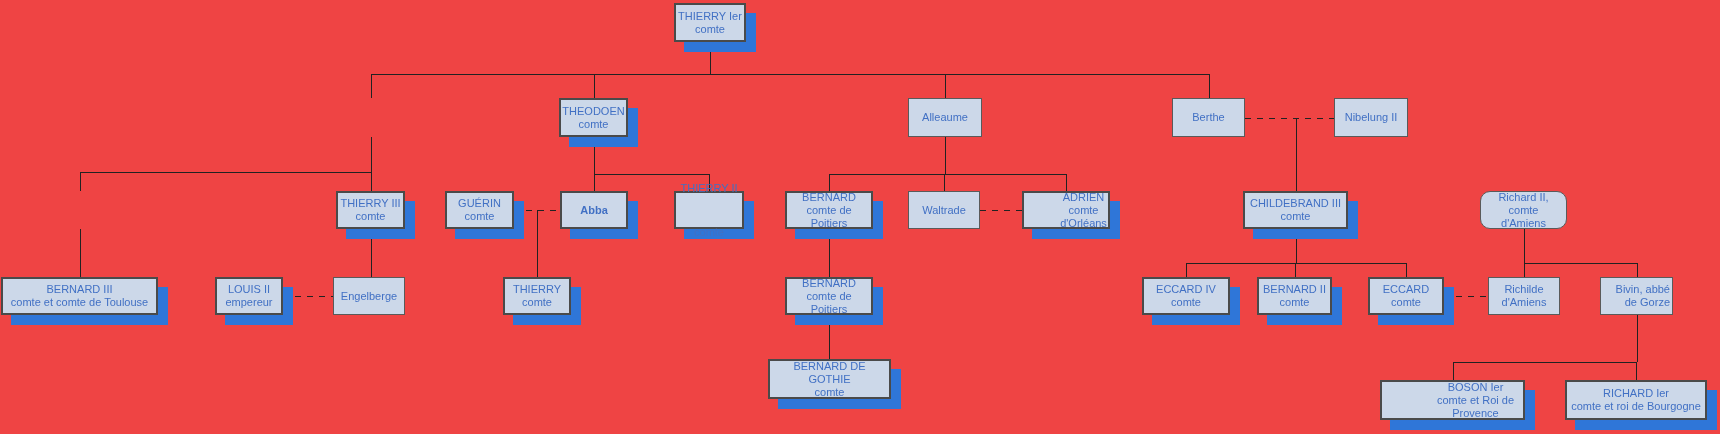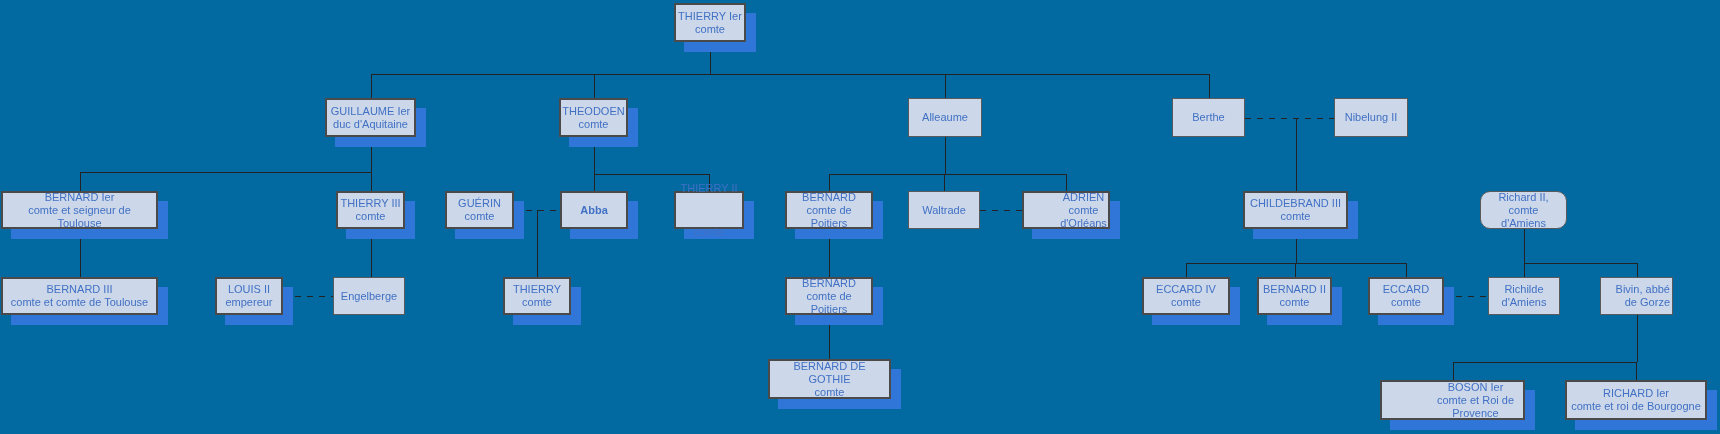--- a/index.html
+++ b/index.html
@@ -18,21 +18,21 @@
   .node.plain{border-width:1px;border-color:var(--boxBorderLight);}
   .edge{position:absolute;background:var(--lineColor);z-index:1;}
   .dash{
     position:absolute;height:1px;z-index:1;
     background:repeating-linear-gradient(90deg,var(--lineColor) 0 6px,transparent 6px 12px);
   }
 </style>
 </head>
 <body>
 
-<div id="canvas" style="background: #0369a1;">
+<div id="canvas" style="background: #ef4444;">
     <div class="edge" style="left: 710px; top: 42px; width: 1px; height: 32px;"></div>
     <div class="edge" style="left: 370.5px; top: 74px; width: 839px; height: 1px;"></div>
     <div class="edge" style="left: 371px; top: 74px; width: 1px; height: 24px;"></div>
     <div class="edge" style="left: 594px; top: 74px; width: 1px; height: 24px;"></div>
     <div class="edge" style="left: 945px; top: 74px; width: 1px; height: 24px;"></div>
     <div class="edge" style="left: 1209px; top: 74px; width: 1px; height: 24px;"></div>
     <div class="edge" style="left: 371px; top: 137px; width: 1px; height: 35px;"></div>
     <div class="edge" style="left: 79.5px; top: 172px; width: 292px; height: 1px;"></div>
     <div class="edge" style="left: 80px; top: 172px; width: 1px; height: 19px;"></div>
     <div class="edge" style="left: 371px; top: 172px; width: 1px; height: 19px;"></div>
@@ -66,40 +66,32 @@
     <div class="edge" style="left: 1296px; top: 118px; width: 1px; height: 73px;"></div>
     <div class="dash" style="left: 514px; top: 210px; width: 46px; height: 1px;"></div>
     <div class="edge" style="left: 537px; top: 210px; width: 1px; height: 67px;"></div>
     <div class="dash" style="left: 980px; top: 210px; width: 42px; height: 1px;"></div>
     <div class="dash" style="left: 283px; top: 296px; width: 50px; height: 1px;"></div>
     <div class="dash" style="left: 1444px; top: 296px; width: 44px; height: 1px;"></div>
     <div class="node with-shadow" style="left: 674px; top: 3px; width: 72px; height: 39px;">
       <span>THIERRY Ier</span>
       <span>comte</span>
     </div>
-    <div class="node with-shadow" style="left: 325px; top: 98px; width: 91px; height: 39px;">
-      <span>GUILLAUME Ier</span>
-      <span>duc d'Aquitaine</span>
-    </div>
     <div class="node with-shadow" style="left: 559px; top: 98px; width: 69px; height: 39px;">
       <span>THEODOEN</span>
       <span>comte</span>
     </div>
     <div class="node plain" style="left: 908px; top: 98px; width: 74px; height: 39px;">
       <span>Alleaume</span>
     </div>
     <div class="node plain" style="left: 1172px; top: 98px; width: 73px; height: 39px; text-align: center;">
       <span>Berthe</span>
     </div>
     <div class="node plain" style="left: 1334px; top: 98px; width: 74px; height: 39px;">
       <span>Nibelung II</span>
-    </div>
-    <div class="node with-shadow" style="left: 1px; top: 191px; width: 157px; height: 38px;">
-      <span>BERNARD Ier</span>
-      <span>comte et seigneur de Toulouse</span>
     </div>
     <div class="node with-shadow" style="left: 336px; top: 191px; width: 69px; height: 38px;">
       <span>THIERRY III</span>
       <span>comte</span>
     </div>
     <div class="node with-shadow" style="left: 445px; top: 191px; width: 69px; height: 38px;">
       <span>GUÉRIN</span>
       <span>comte</span>
     </div>
     <div class="node with-shadow" style="left: 560px; top: 191px; width: 68px; height: 38px; font-weight: bold;">

